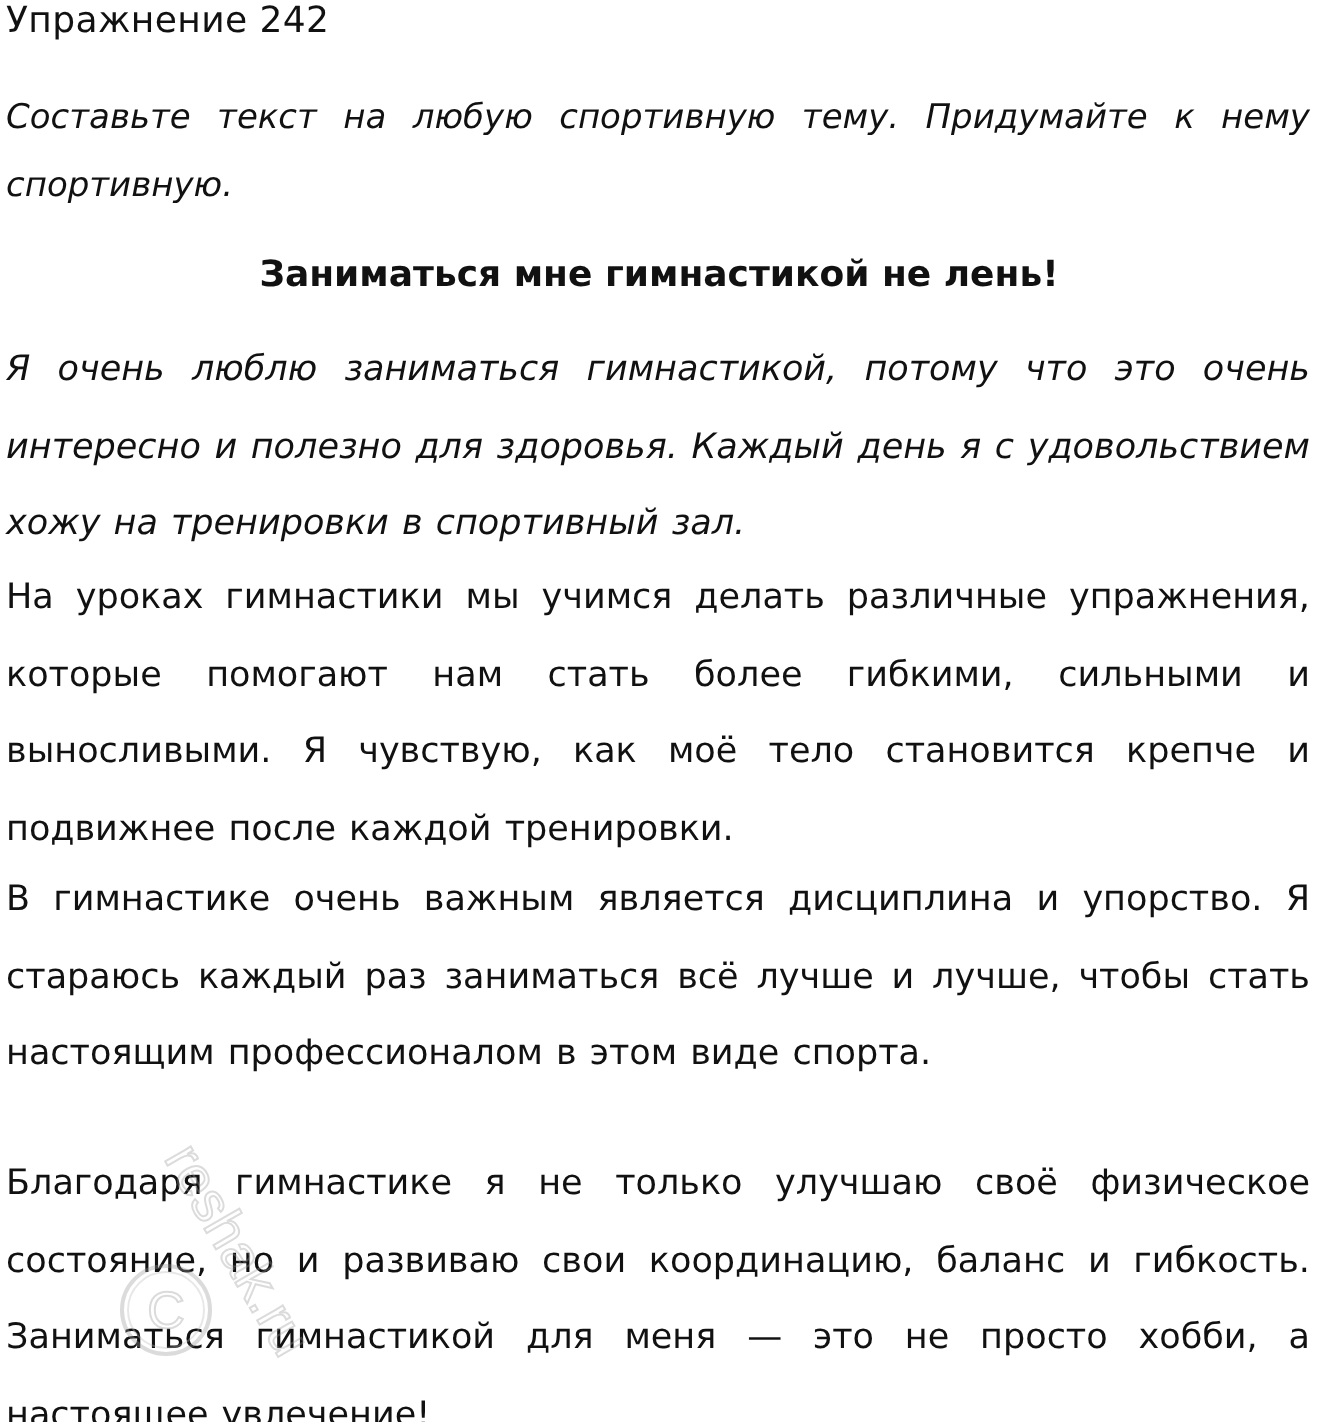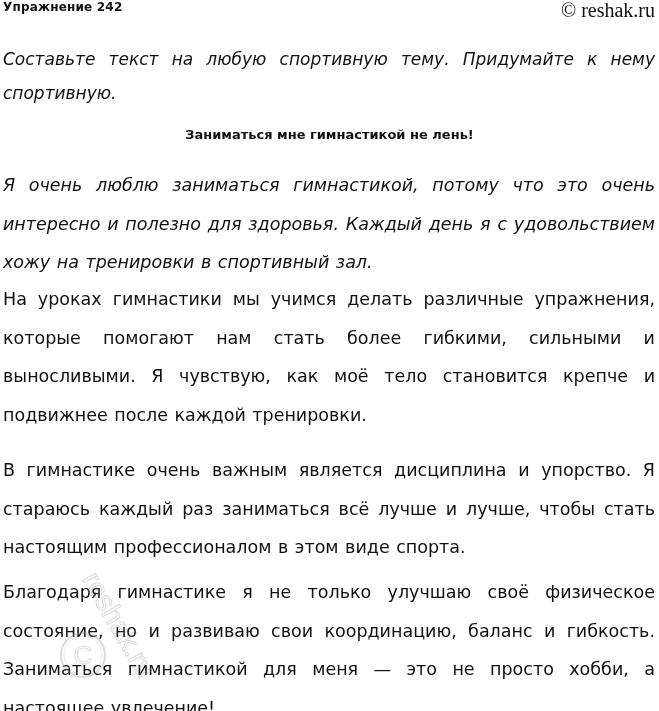--- a/index.html
+++ b/index.html
@@ -1,34 +1,33 @@
 <!DOCTYPE html>
 <html><head>
   <meta charset="utf-8">
   <style>
     html, body { margin: 0; padding: 0; background: #ffffff; }
     body { width: 659px; height: 711px; position: relative; overflow: hidden; color: #111; font-family: "DejaVu Sans", "Liberation Sans", sans-serif; }
     .header { position: absolute; left: 0; top: 0; width: 659px; height: 28px; }
-    .title { position: absolute; left: 3px; top: 0px; font-size: 12px; font-weight: bold; letter-spacing: 0.2px; }
+    .title { position: absolute; left: 3px; top: 0px; font-size: 18px; font-weight: normal; letter-spacing: 0.2px; }
     .copyright { position: absolute; right: 4px; top: -1px; font-family: "Liberation Serif", "DejaVu Serif", serif; font-size: 20px; }
     .task { position: absolute; left: 3px; top: 42px; width: 652px; font-style: italic; font-size: 17px; line-height: 34px; text-align: justify; text-align-last: left; }
-    .essay-title { position: absolute; left: 0; top: 127px; width: 659px; text-align: center; font-weight: bold; font-size: 13px; }
+    .essay-title { position: absolute; left: 0; top: 127px; width: 659px; text-align: center; font-weight: bold; font-size: 18px; }
     .para { position: absolute; left: 3px; width: 652px; font-size: 17.5px; line-height: 38.5px; text-align: justify; text-align-last: left; word-spacing: 1px; }
     #p1 { top: 166px; font-style: italic; }
     #p2 { top: 280px; }
-    #p3 { top: 451px; }
+    #p3 { top: 431px; }
     #p4 { top: 573px; }
     .watermark { position: absolute; left: 48px; top: 560px; width: 130px; height: 130px; opacity: 0.35; pointer-events: none; }
   </style>
 </head>
 <body>
 
 <div class="header">
   <div class="title">Упражнение 242</div>
-  <div class="copyright">© reshak.ru</div>
 </div>
 
 <div class="task">Составьте текст на любую спортивную тему. Придумайте к нему спортивную.</div>
 
 <div class="essay-title">Заниматься мне гимнастикой не лень!</div>
 
 <p class="para" id="p1" style="margin:0">Я очень люблю заниматься гимнастикой, потому что это очень интересно и полезно для здоровья. Каждый день я с удовольствием хожу на тренировки в спортивный зал.</p>
 <p class="para" id="p2" style="margin:0">На уроках гимнастики мы учимся делать различные упражнения, которые помогают нам стать более гибкими, сильными и выносливыми. Я чувствую, как моё тело становится крепче и подвижнее после каждой тренировки.</p>
 <p class="para" id="p3" style="margin:0">В гимнастике очень важным является дисциплина и упорство. Я стараюсь каждый раз заниматься всё лучше и лучше, чтобы стать настоящим профессионалом в этом виде спорта.</p>
 <p class="para" id="p4" style="margin:0">Благодаря гимнастике я не только улучшаю своё физическое состояние, но и развиваю свои координацию, баланс и гибкость. Заниматься гимнастикой для меня — это не просто хобби, а настоящее увлечение!</p>

